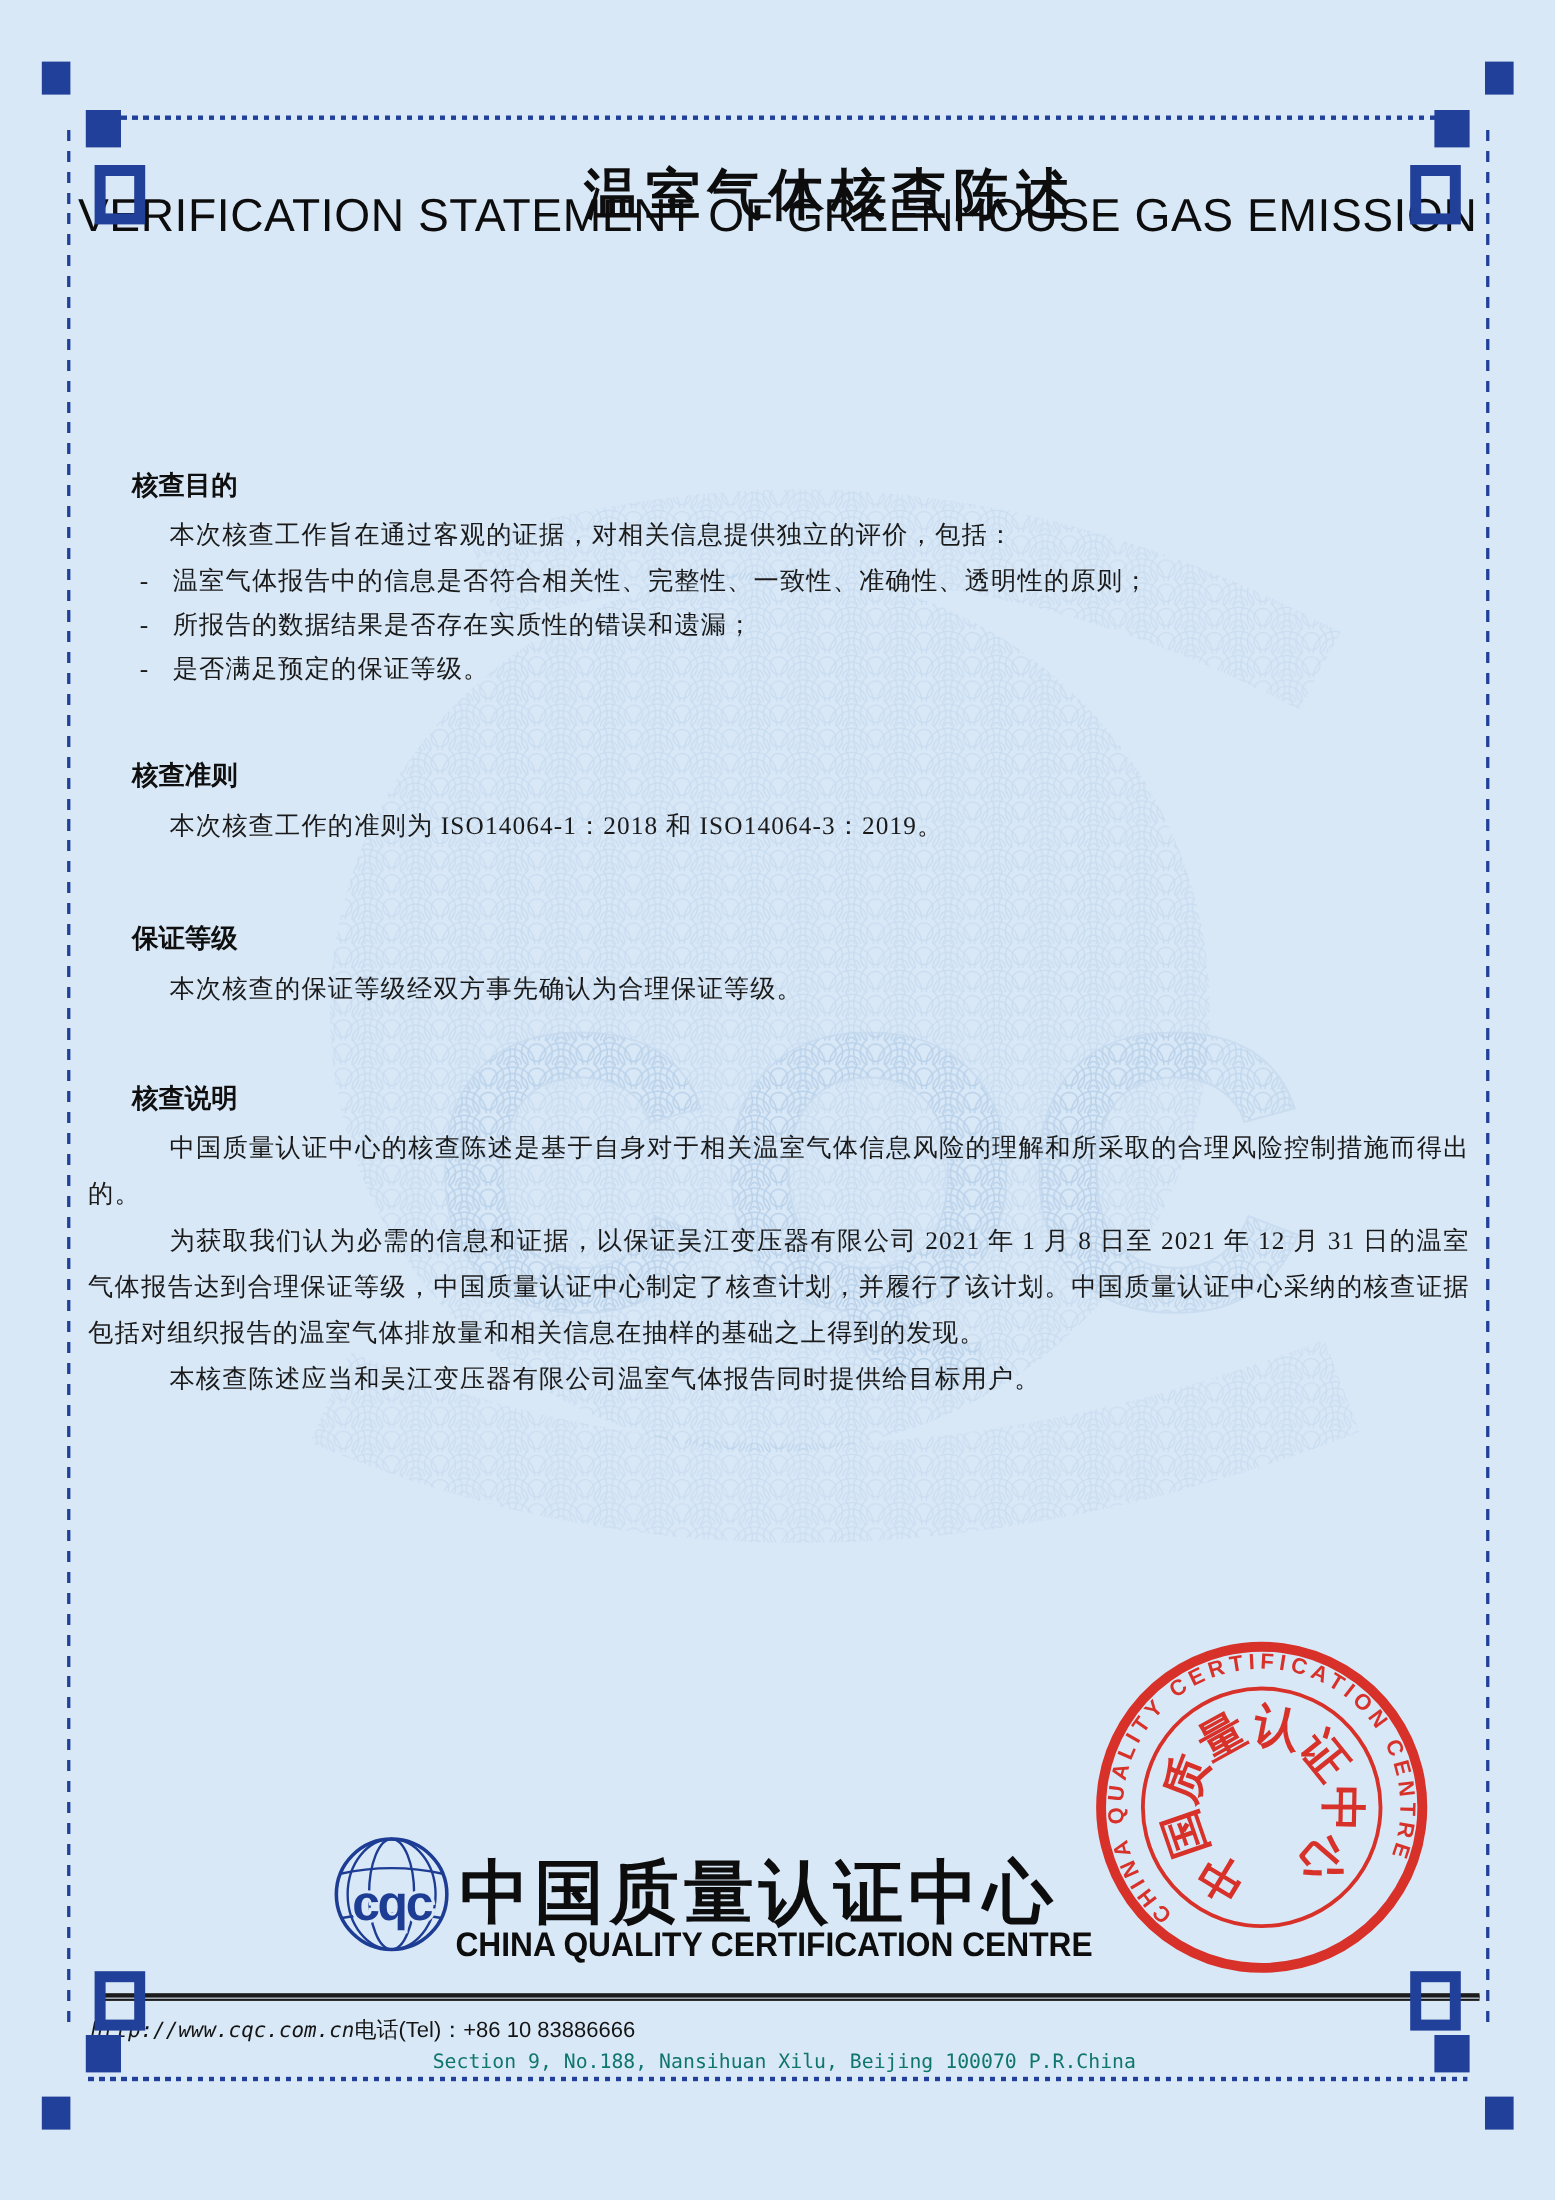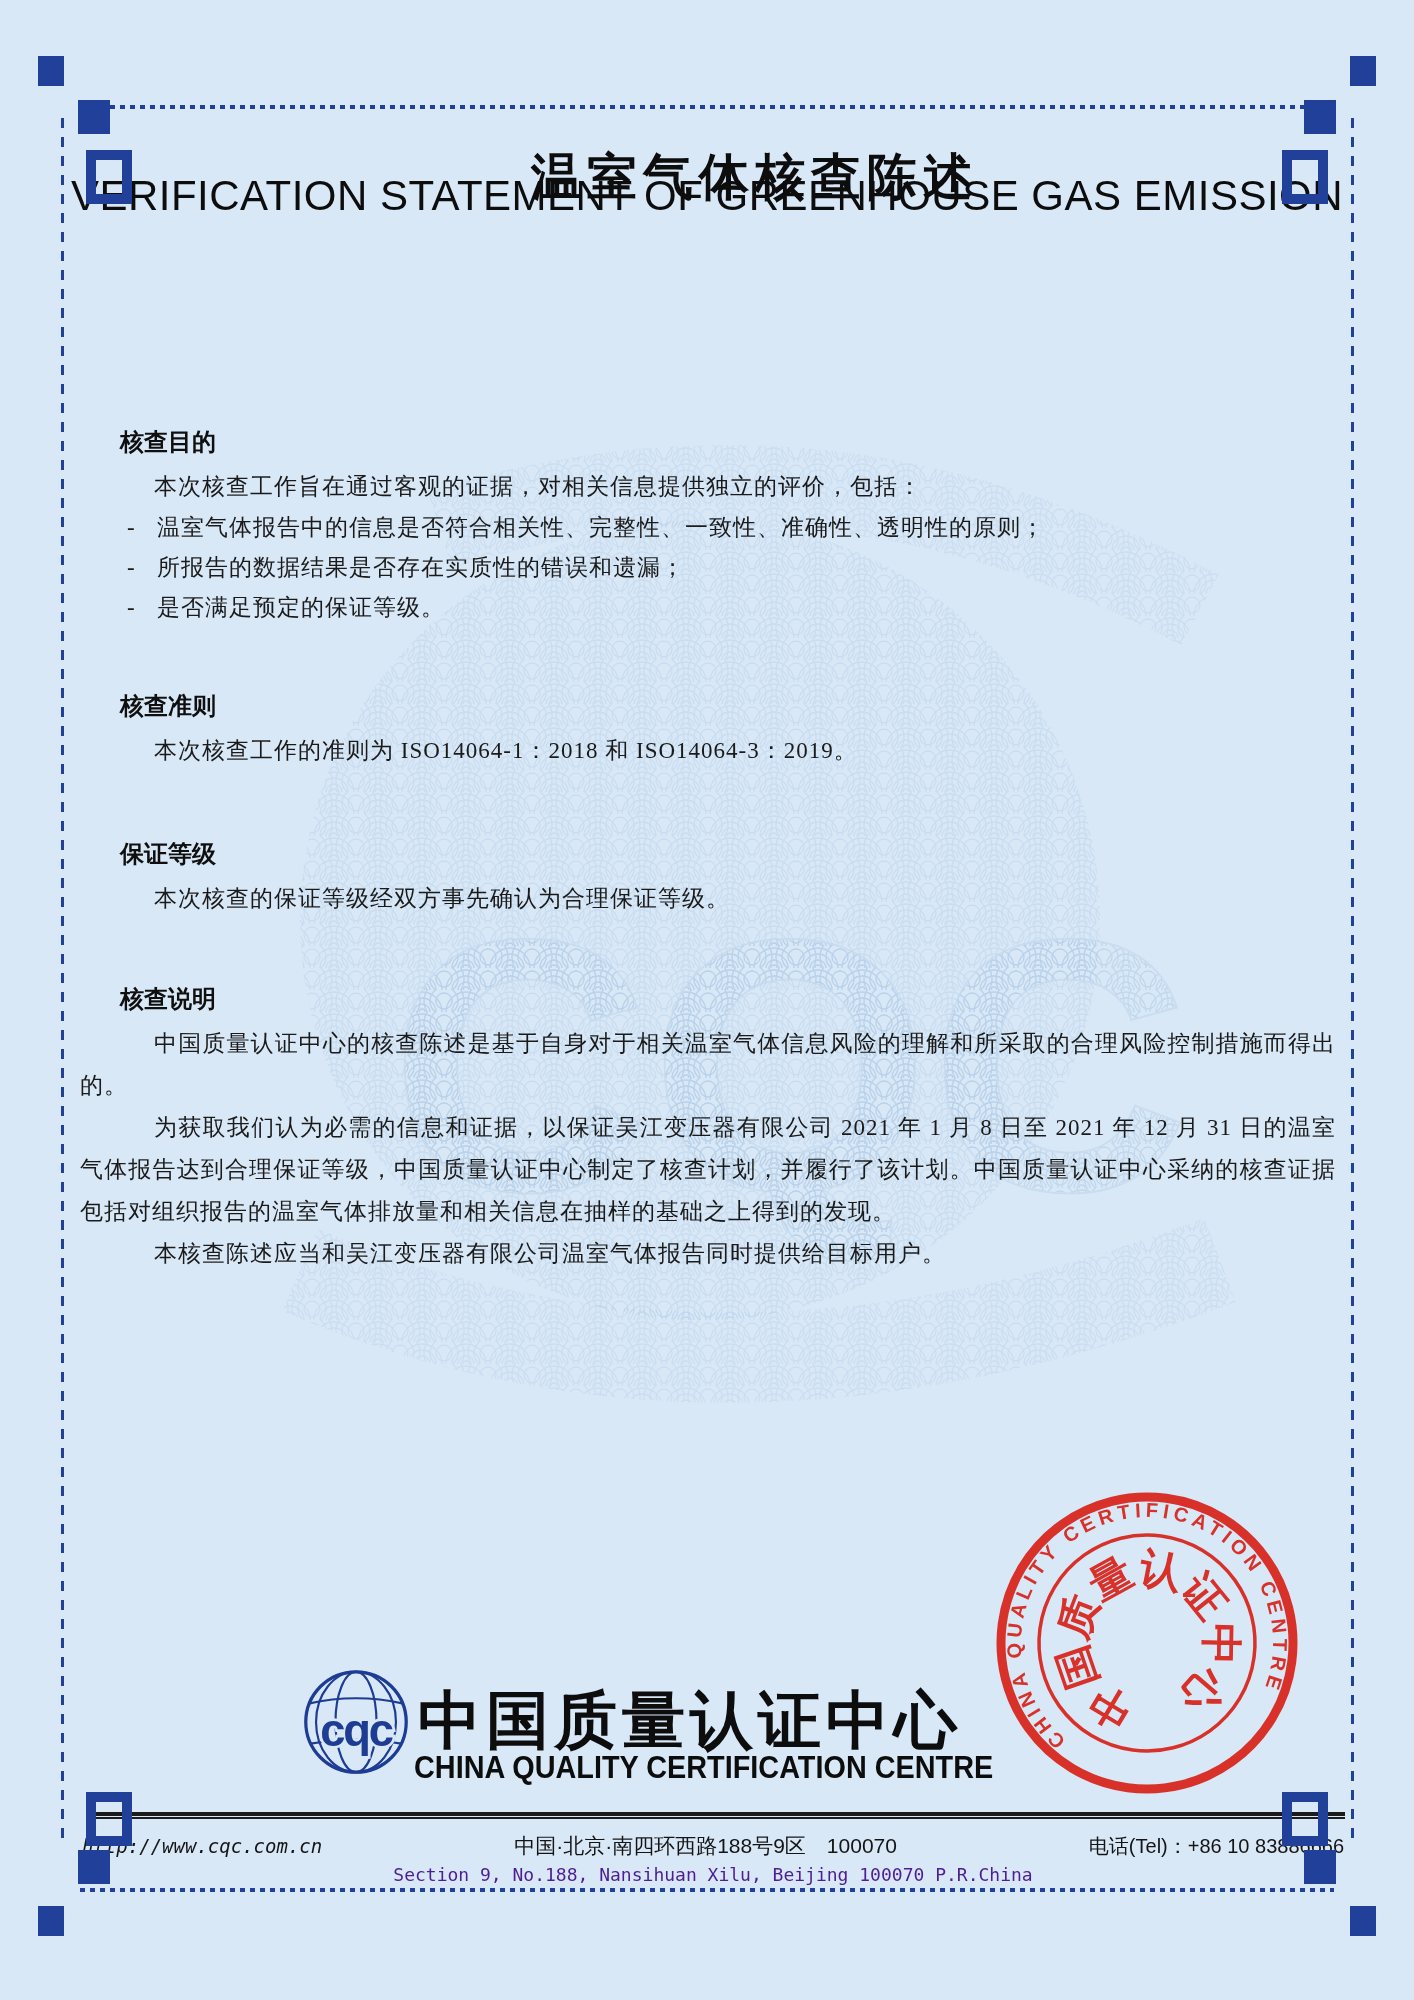--- a/index.html
+++ b/index.html
@@ -95,21 +95,21 @@
   .f-row{
     position:absolute;top:1832px;left:82px;width:1262px;z-index:2;
     display:flex;align-items:baseline;color:#141414;
   }
   .f-url{font-family:"DejaVu Sans Mono",monospace;font-size:19px;white-space:nowrap;font-style:italic;}
   .f-addr-zh{flex:1;text-align:center;font-family:"Liberation Sans",sans-serif;
     font-size:21px;white-space:nowrap;}
   .f-tel{font-family:"Liberation Sans",sans-serif;font-size:20px;white-space:nowrap;}
   .f-row2{
     position:absolute;top:1864px;left:82px;width:1262px;z-index:2;text-align:center;
-    font-family:"DejaVu Sans Mono",monospace;font-size:18px;color:#4c1d95;white-space:nowrap;
+    font-family:"DejaVu Sans Mono",monospace;font-size:18px;color:#0f766e;white-space:nowrap;
   }
 </style>
 </head>
 <body>
 
 <svg class="wm" width="1080" height="1060" viewBox="0 0 1080 1060">
   <defs>
     <pattern id="wmpat" width="44" height="22" patternUnits="userSpaceOnUse">
       <g fill="none" stroke="#a9c6e2" stroke-width="1.3">
         <circle cx="22" cy="22" r="20"></circle>
@@ -225,16 +225,15 @@
       <text x="196.3" y="97.9" transform="rotate(385 196.3 97.9)" class="stamp-char">认</text>
       <text x="232.1" y="133.7" transform="rotate(425 232.1 133.7)" class="stamp-char">证</text>
       <text x="236.5" y="184.2" transform="rotate(465 236.5 184.2)" class="stamp-char">中</text>
       <text x="207.4" y="225.6" transform="rotate(505 207.4 225.6)" class="stamp-char">心</text>
     </g>
 </svg>
 
 <div class="f-sep"></div>
 <div class="f-row">
   <span class="f-url">http://www.cqc.com.cn</span>
-  <span class="f-addr-zh">中国·北京·南四环西路188号9区　100070</span>
   <span class="f-tel">电话(Tel)：+86 10 83886666</span>
 </div>
 <div class="f-row2">Section 9, No.188, Nansihuan Xilu, Beijing 100070 P.R.China</div>
 
 </body></html>

